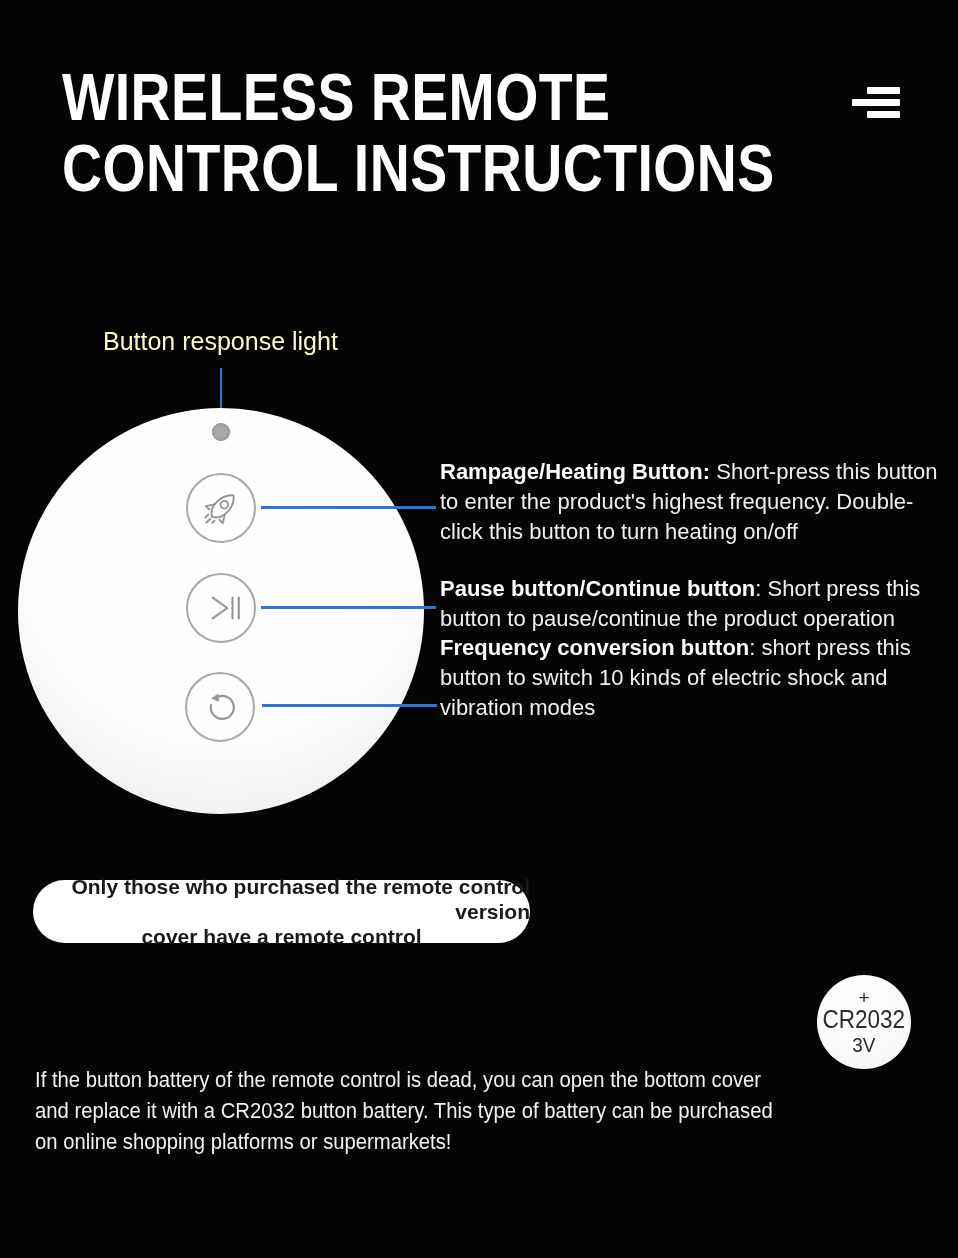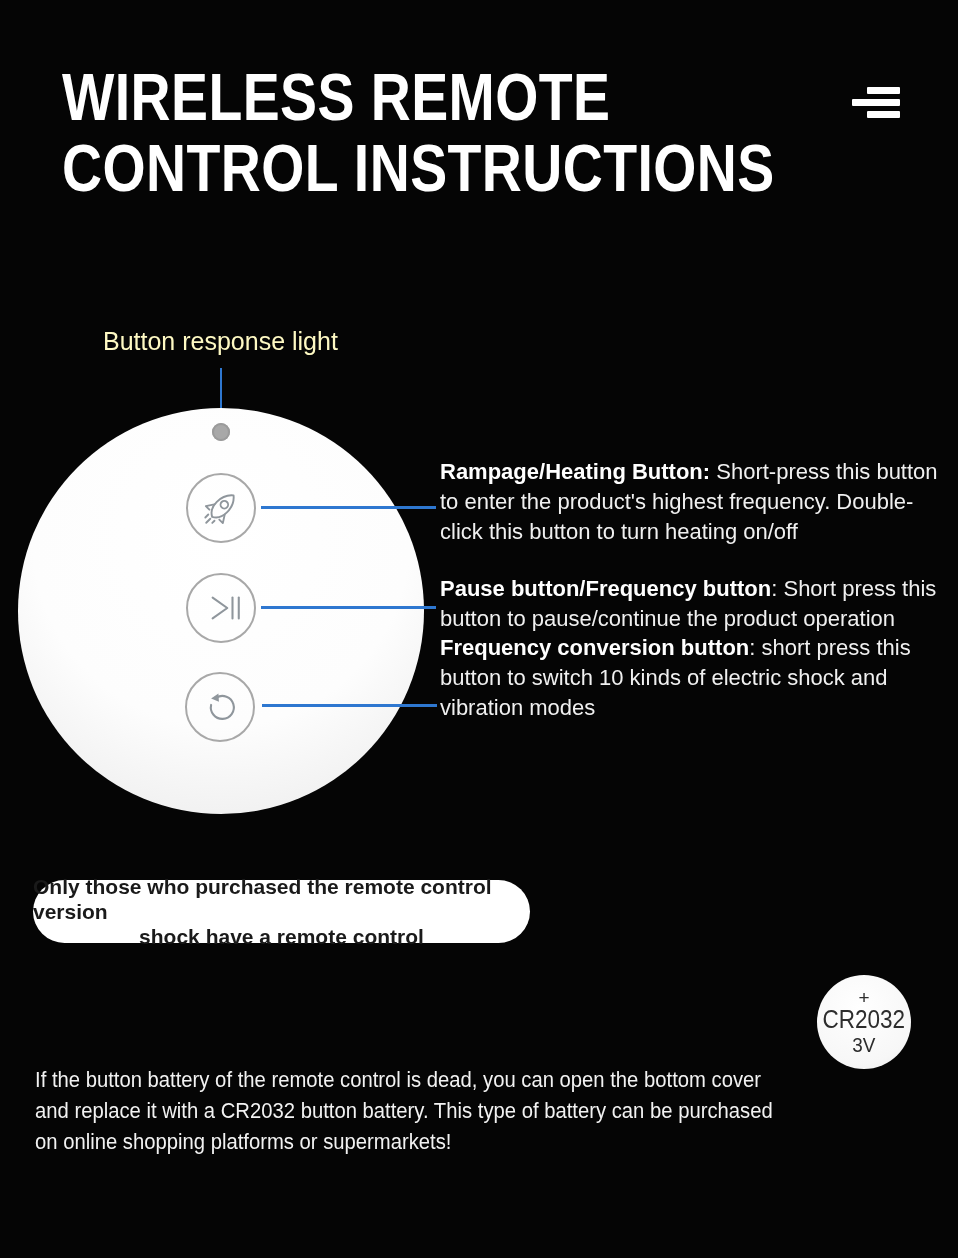--- a/index.html
+++ b/index.html
@@ -55,21 +55,21 @@
   }
   .instruction .bold { font-weight:bold; color:#ffffff; }
   #ins-1 { top:457px; }
   #ins-2 { top:574px; }
   #ins-3 { top:633px; }
   
   .note-pill {
     position:absolute; left:33px; top:880px; width:497px; height:63px;
     background:#ffffff; border-radius:33px;
     display:flex; flex-direction:column; align-items:center; justify-content:center;
-    color:#1a1a1a; font-weight:bold; font-size:21px; line-height:25px; text-align:left;
+    color:#1a1a1a; font-weight:bold; font-size:21px; line-height:25px; text-align:right;
   }
   
   .battery {
     position:absolute; left:817px; top:975px; width:94px; height:94px;
     border-radius:50%;
     background:radial-gradient(circle at 45% 35%, #ffffff 0%, #f7f7f7 70%, #e9e9e9 100%);
     display:flex; flex-direction:column; align-items:center; justify-content:center;
     color:#2d2d2d; text-align:center;
   }
   .battery .plus  { font-size:19px; line-height:17px; }
@@ -140,29 +140,29 @@
   </div>
 
   <div class="connector" id="conn-1"></div>
   <div class="connector" id="conn-2"></div>
   <div class="connector" id="conn-3"></div>
 
   <div class="instruction" id="ins-1">
     <span class="bold">Rampage/Heating Button:</span><span> Short-press this button to enter the product's highest frequency. Double-click this button to turn heating on/off</span>
   </div>
   <div class="instruction" id="ins-2">
-    <span class="bold">Pause button/Frequency button</span><span>: Short press this button to pause/continue the product operation</span>
+    <span class="bold">Pause button/Continue button</span><span>: Short press this button to pause/continue the product operation</span>
   </div>
   <div class="instruction" id="ins-3">
     <span class="bold">Frequency conversion button</span><span>: short press this button to switch 10 kinds of electric shock and vibration modes</span>
   </div>
 
   <div class="note-pill">
     <div>Only those who purchased the remote control version</div>
-    <div>shock have a remote control</div>
+    <div>cover have a remote control</div>
   </div>
 
   <div class="battery">
     <div class="plus">+</div>
     <div class="model">CR2032</div>
     <div class="volt">3V</div>
   </div>
 
   <div class="footer">If the button battery of the remote control is dead, you can open the bottom cover and replace it with a CR2032 button battery. This type of battery can be purchased on online shopping platforms or supermarkets!</div>
 

